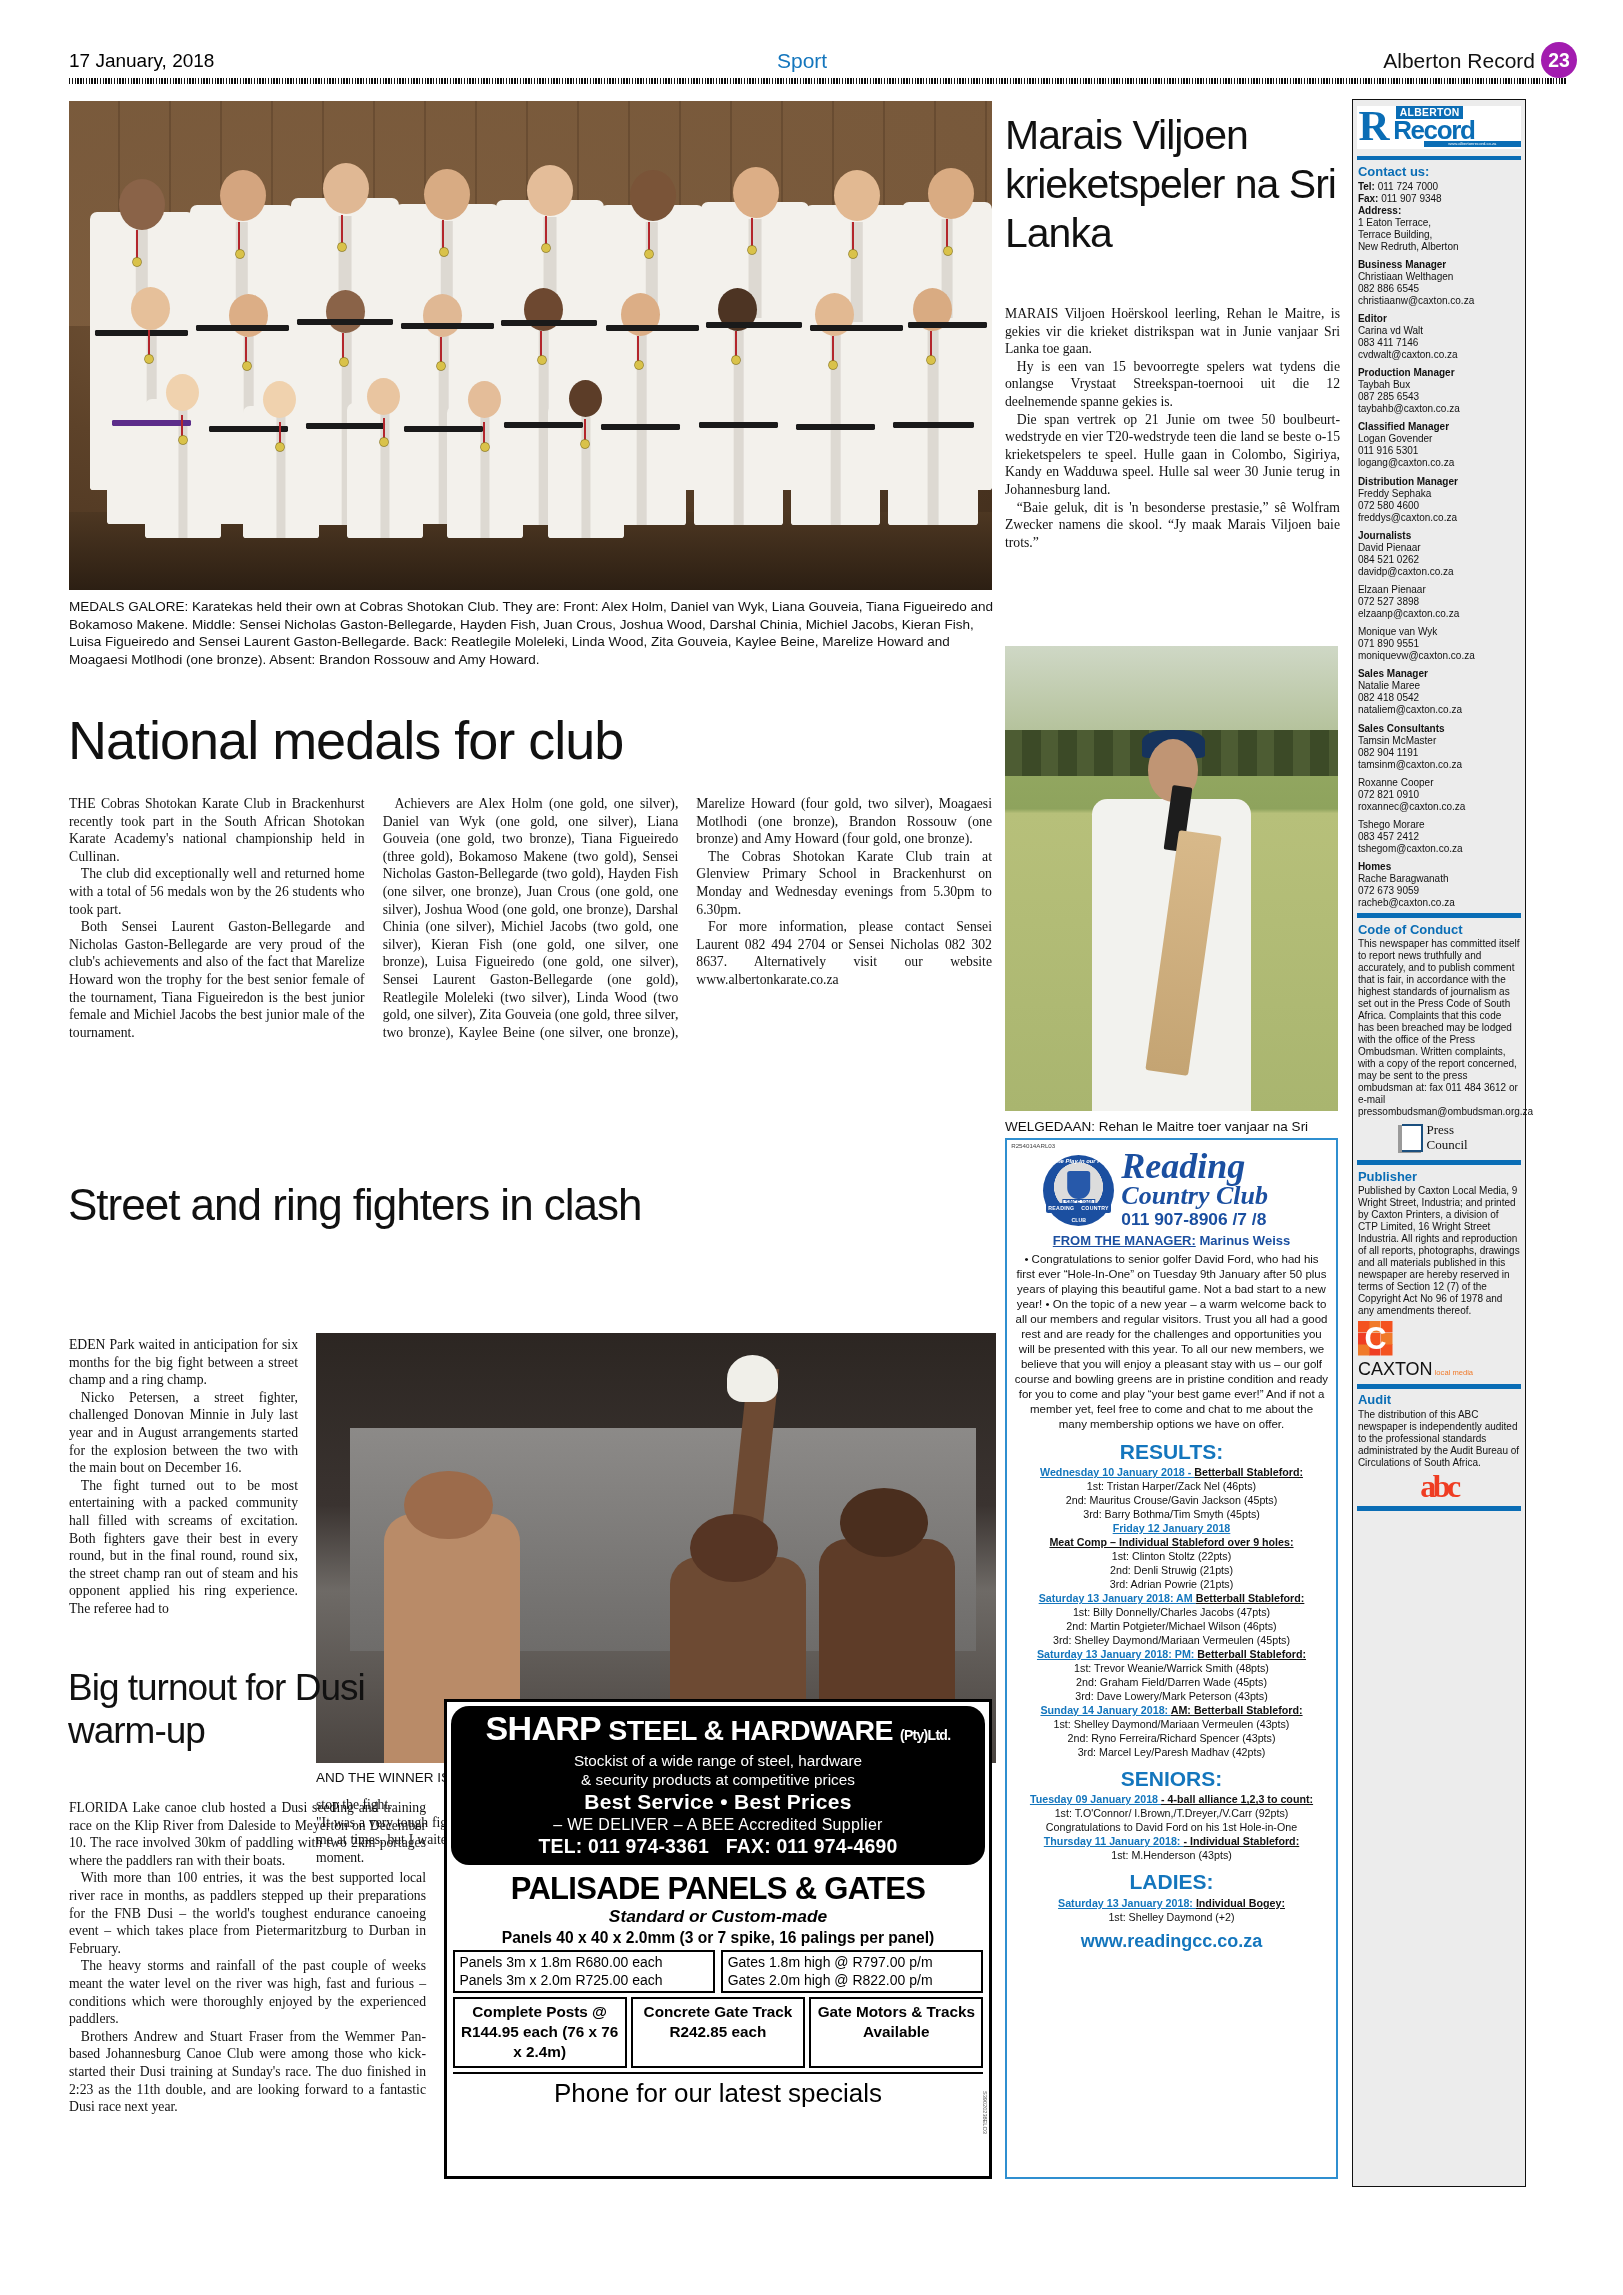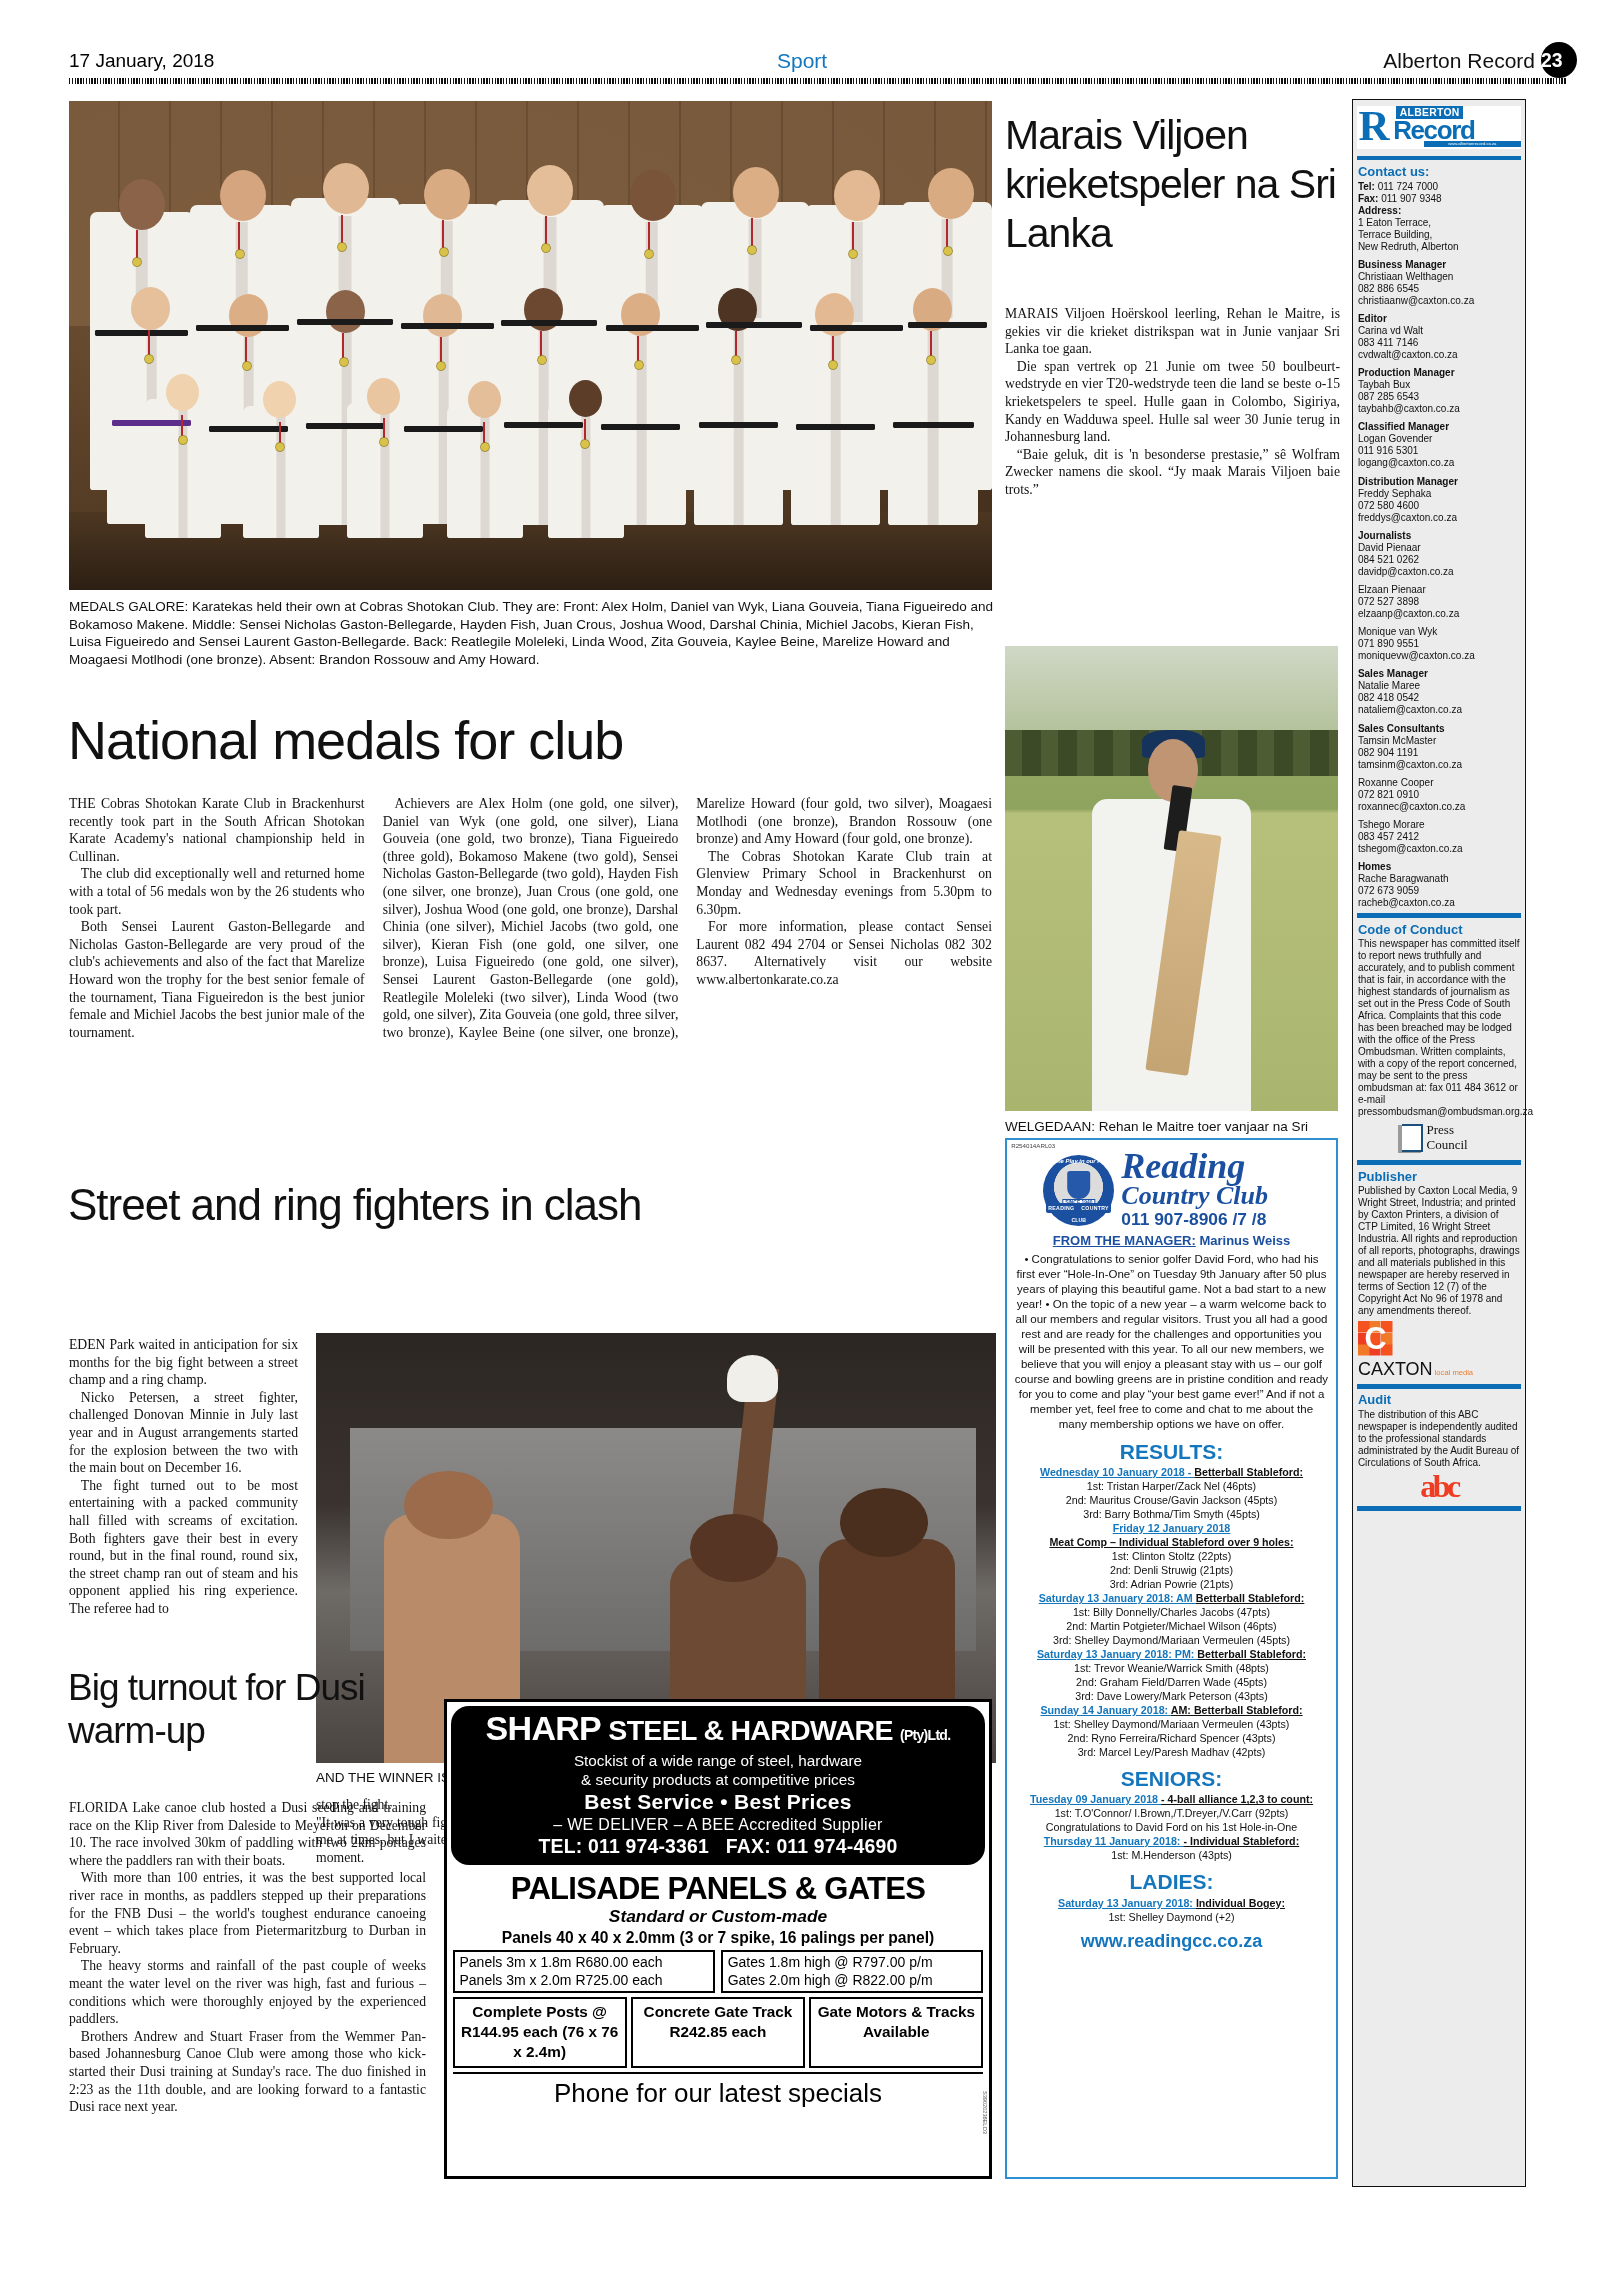--- a/index.html
+++ b/index.html
@@ -25,22 +25,22 @@
     position:absolute; left:777px; top:49px;
     font-size:21px; color:#1476bd;
   }
   #masthead .paper {
     position:absolute; right:89px; top:49px;
     font-size:21px; color:#111;
   }
   #masthead .pagenum {
     position:absolute; right:47px; top:42px;
     width:36px; height:36px; border-radius:50%;
-    background:#000000; color:#fff; font-weight:bold;
-    font-size:19.4px; text-align:left; line-height:36px;
+    background:#a21caf; color:#fff; font-weight:bold;
+    font-size:19.4px; text-align:center; line-height:36px;
   }
   #masthead .rule {
     position:absolute; left:69px; top:78px; width:1497px; height:6.2px;
     background:repeating-linear-gradient(90deg,#111 0px,#111 1.4px,#fff 1.4px,#fff 2.8px);
   }
 
   
   #karate-photo {
     position:absolute; left:69px; top:101px; width:923px; height:489px;
     background:
@@ -552,20 +552,21 @@
   <p class="first">FLORIDA Lake canoe club hosted a Dusi seeding and training race on the Klip River from Daleside to Meyerton on December 10. The race involved 30km of paddling with two 2km portages where the paddlers ran with their boats.</p>
   <p>With more than 100 entries, it was the best supported local river race in months, as paddlers stepped up their preparations for the FNB Dusi – the world's toughest endurance canoeing event – which takes place from Pietermaritzburg to Durban in February.</p>
   <p>The heavy storms and rainfall of the past couple of weeks meant the water level on the river was high, fast and furious – conditions which were thoroughly enjoyed by the experienced paddlers.</p>
   <p>Brothers Andrew and Stuart Fraser from the Wemmer Pan-based Johannesburg Canoe Club were among those who kick-started their Dusi training at Sunday's race. The duo finished in 2:23 as the 11th double, and are looking forward to a fantastic Dusi race next year.</p>
 </div>
 
 <div class="headline-thin" style="position:absolute; left:1005px; top:111px; width:340px; font-size:41px; line-height:49px;">Marais Viljoen krieketspeler na Sri Lanka</div>
 
 <div class="body-serif" style="position:absolute; left:1005px; top:305px; width:335px;">
   <p class="first">MARAIS Viljoen Hoërskool leerling, Rehan le Maitre, is gekies vir die krieket distrikspan wat in Junie vanjaar Sri Lanka toe gaan.</p>
+  <p>Hy is een van 15 bevoorregte spelers wat tydens die onlangse Vrystaat Streekspan-toernooi uit die 12 deelnemende spanne gekies is.</p>
   <p>Die span vertrek op 21 Junie om twee 50 boulbeurt-wedstryde en vier T20-wedstryde teen die land se beste o-15 krieketspelers te speel. Hulle gaan in Colombo, Sigiriya, Kandy en Wadduwa speel. Hulle sal weer 30 Junie terug in Johannesburg land.</p>
   <p>“Baie geluk, dit is 'n besonderse prestasie,” sê Wolfram Zwecker namens die skool. “Jy maak Marais Viljoen baie trots.”</p>
 </div>
 
 <div id="cricket-photo">
   <div class="sky"></div>
   <div class="treeline"></div>
   <div class="player-body"></div>
   <div class="cap"></div>
   <div class="player-head"></div>

